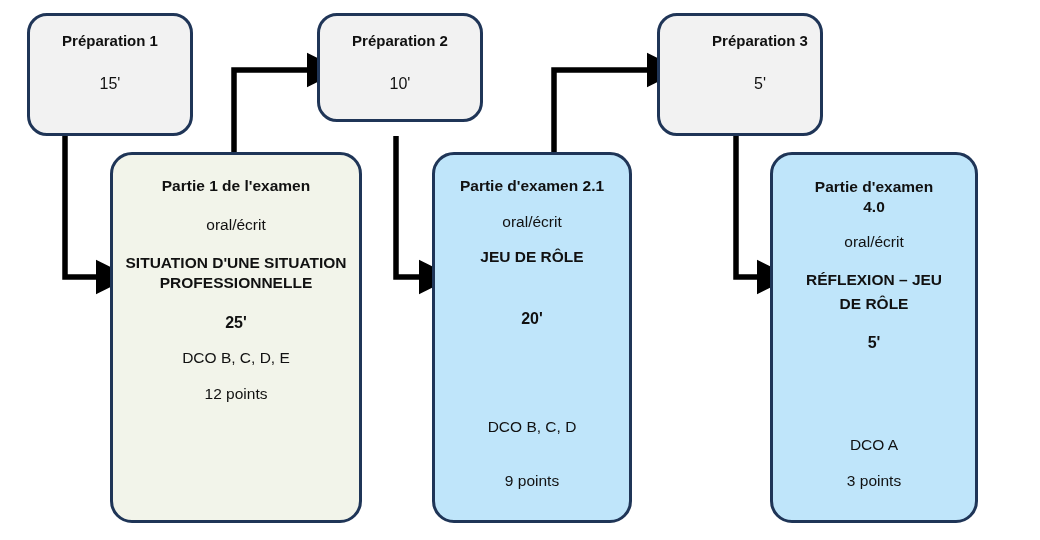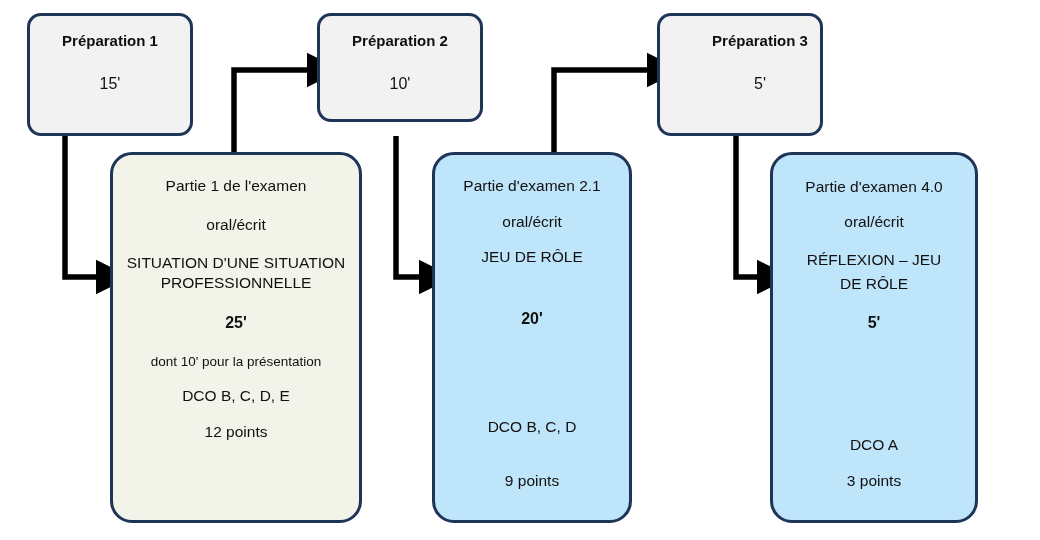--- a/index.html
+++ b/index.html
@@ -21,40 +21,40 @@
     border-radius:16px;
     display:flex;
     flex-direction:column;
     align-items:center;
     color:#111111;
     text-align:center;
     z-index:2;
   }
   .prep{
     background:#F2F2F2;
-    border-radius:14px;
+    border-radius:20px;
     justify-content:flex-start;
     padding-top:16px;
   }
   .prep .ttl{font-size:15px;font-weight:bold;letter-spacing:0px;}
   .prep .dur{font-size:16px;font-weight:normal;margin-top:26px;}
 
   .exam{
     border-radius:22px;
     padding:16px 12px 14px 12px;
     justify-content:flex-start;
   }
   .exam.cream{background:#F2F4EA;}
   .exam.blue{background:#BFE5FA;}
 
   .exam .line{width:100%;}
   .b{font-weight:bold;}
   .n{font-weight:normal;}
   .s15{font-size:15.5px;}
-  .s155b{font-size:15.5px;font-weight:normal;}
+  .s155b{font-size:15.5px;font-weight:bold;}
   .s16{font-size:16px;}
   .s13{font-size:13.5px;}
   .spacer{flex:1 1 auto;}
 </style>
 </head>
 <body>
 
 <div id="stage">
 
   <svg id="connectors" viewBox="0 0 1040 540" xmlns="http://www.w3.org/2000/svg">
@@ -88,21 +88,20 @@
   <div class="node prep" style="left:657px;top:13px;width:166px;height:123px;padding-left:40px;">
     <div class="ttl">Préparation 3</div>
     <div class="dur">5'</div>
   </div>
 
   <div class="node exam cream" style="left:110px;top:152px;width:252px;height:371px;">
     <div class="line s155b" style="margin-top:6px;">Partie 1 de l'examen</div>
     <div class="line s15 n" style="margin-top:21px;">oral/écrit</div>
     <div class="line s155b" style="margin-top:19px;line-height:1.32;">SITUATION D'UNE SITUATION PROFESSIONNELLE</div>
     <div class="line s16 b" style="margin-top:20px;">25'</div>
-    <div class="line s13 n" style="margin-top:21px;line-height:1.28;">dont 10' pour la présentation</div>
     <div class="line s15 n" style="margin-top:17px;">DCO B, C, D, E</div>
     <div class="line s15 n" style="margin-top:18px;">12 points</div>
   </div>
 
   <div class="node exam blue" style="left:432px;top:152px;width:200px;height:371px;">
     <div class="line s155b" style="margin-top:6px;">Partie d'examen 2.1</div>
     <div class="line s15 n" style="margin-top:18px;">oral/écrit</div>
     <div class="line s155b" style="margin-top:17px;">JEU DE RÔLE</div>
     <div class="line s16 b" style="margin-top:44px;">20'</div>
     <div class="spacer"></div>

